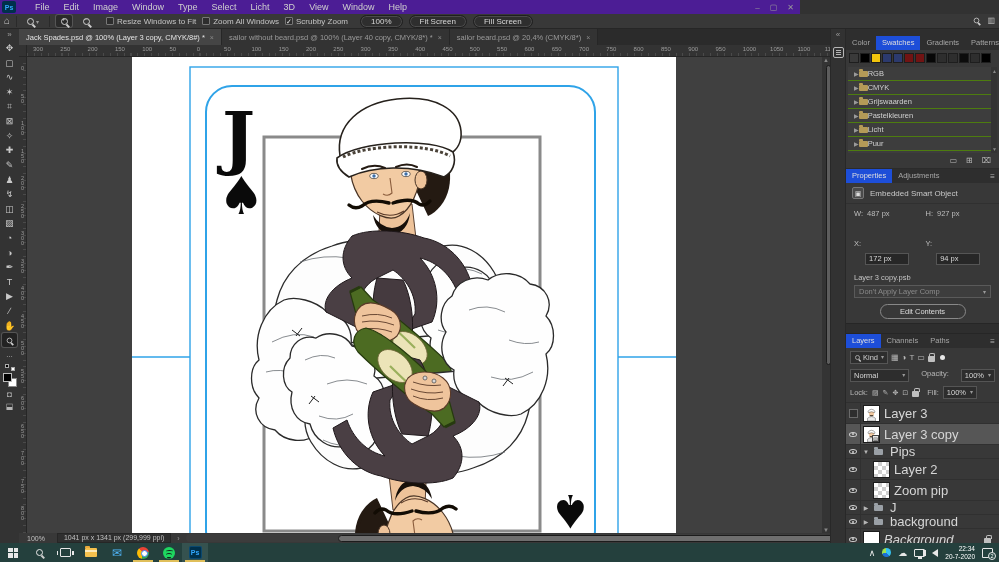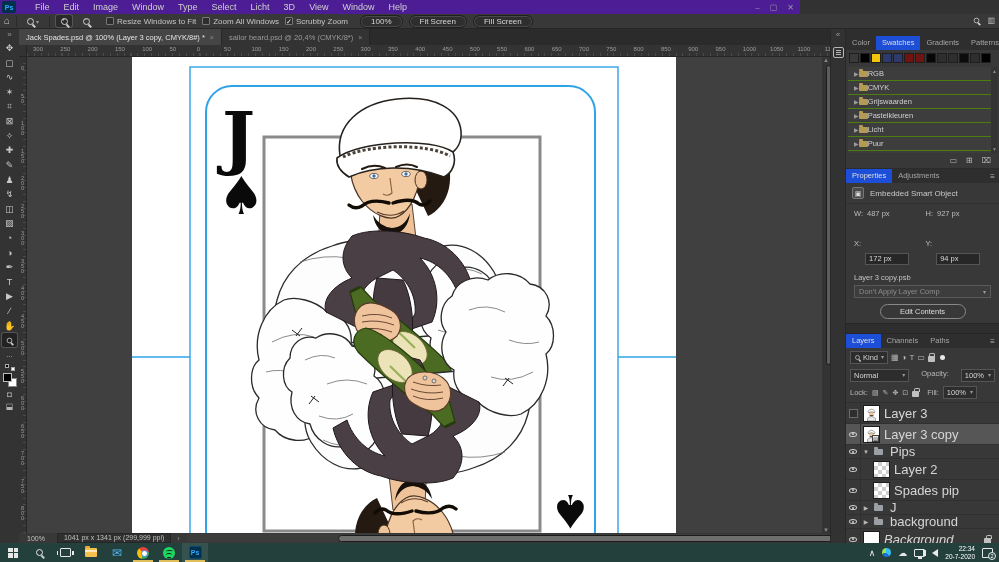--- a/index.html
+++ b/index.html
@@ -290,20 +290,24 @@
     <div class="tool-bottom">◘</div>
     <div class="tool-bottom">⬓</div>
   </div>
 
   <div id="tabbar" class="abs">
       <div class="doc-tab active">
         <span>Jack Spades.psd @ 100% (Layer 3 copy, CMYK/8#) *</span>
         <span class="tab-close">×</span>
       </div>
       <div class="doc-tab">
+        <span>sailor without beard.psd @ 100% (Layer 40 copy, CMYK/8*) *</span>
+        <span class="tab-close">×</span>
+      </div>
+      <div class="doc-tab">
         <span>sailor beard.psd @ 20,4% (CMYK/8*)</span>
         <span class="tab-close">×</span>
       </div>
     </div>
 
   <div id="ruler-corner" class="abs"></div>
   <div id="ruler-top" class="abs">
       <span class="rt-label" style="left: 6px;">300</span>
       <span class="rt-label" style="left: 33.3px;">250</span>
       <span class="rt-label" style="left: 60.6px;">200</span>
@@ -662,21 +666,21 @@
           <span style="width: 10px;"></span>
           <div class="thumb checker"></div>
           <span class="layer-name">Layer 2</span>
         </div>
         <div class="layer-row">
           <div class="eye-cell">
             <span class="eye"></span>
           </div>
           <span style="width: 10px;"></span>
           <div class="thumb checker"></div>
-          <span class="layer-name">Spades pip</span>
+          <span class="layer-name">Zoom pip</span>
         </div>
         <div class="layer-row small">
           <div class="eye-cell">
             <span class="eye"></span>
           </div>
           <span class="chev-cell">▶</span>
           <div class="thumb small-t" style="background: transparent; border: none;">
             <span class="folder-ico gray" style="position: absolute; left: 1px; top: 4px;"></span>
           </div>
           <span class="layer-name">J</span>

